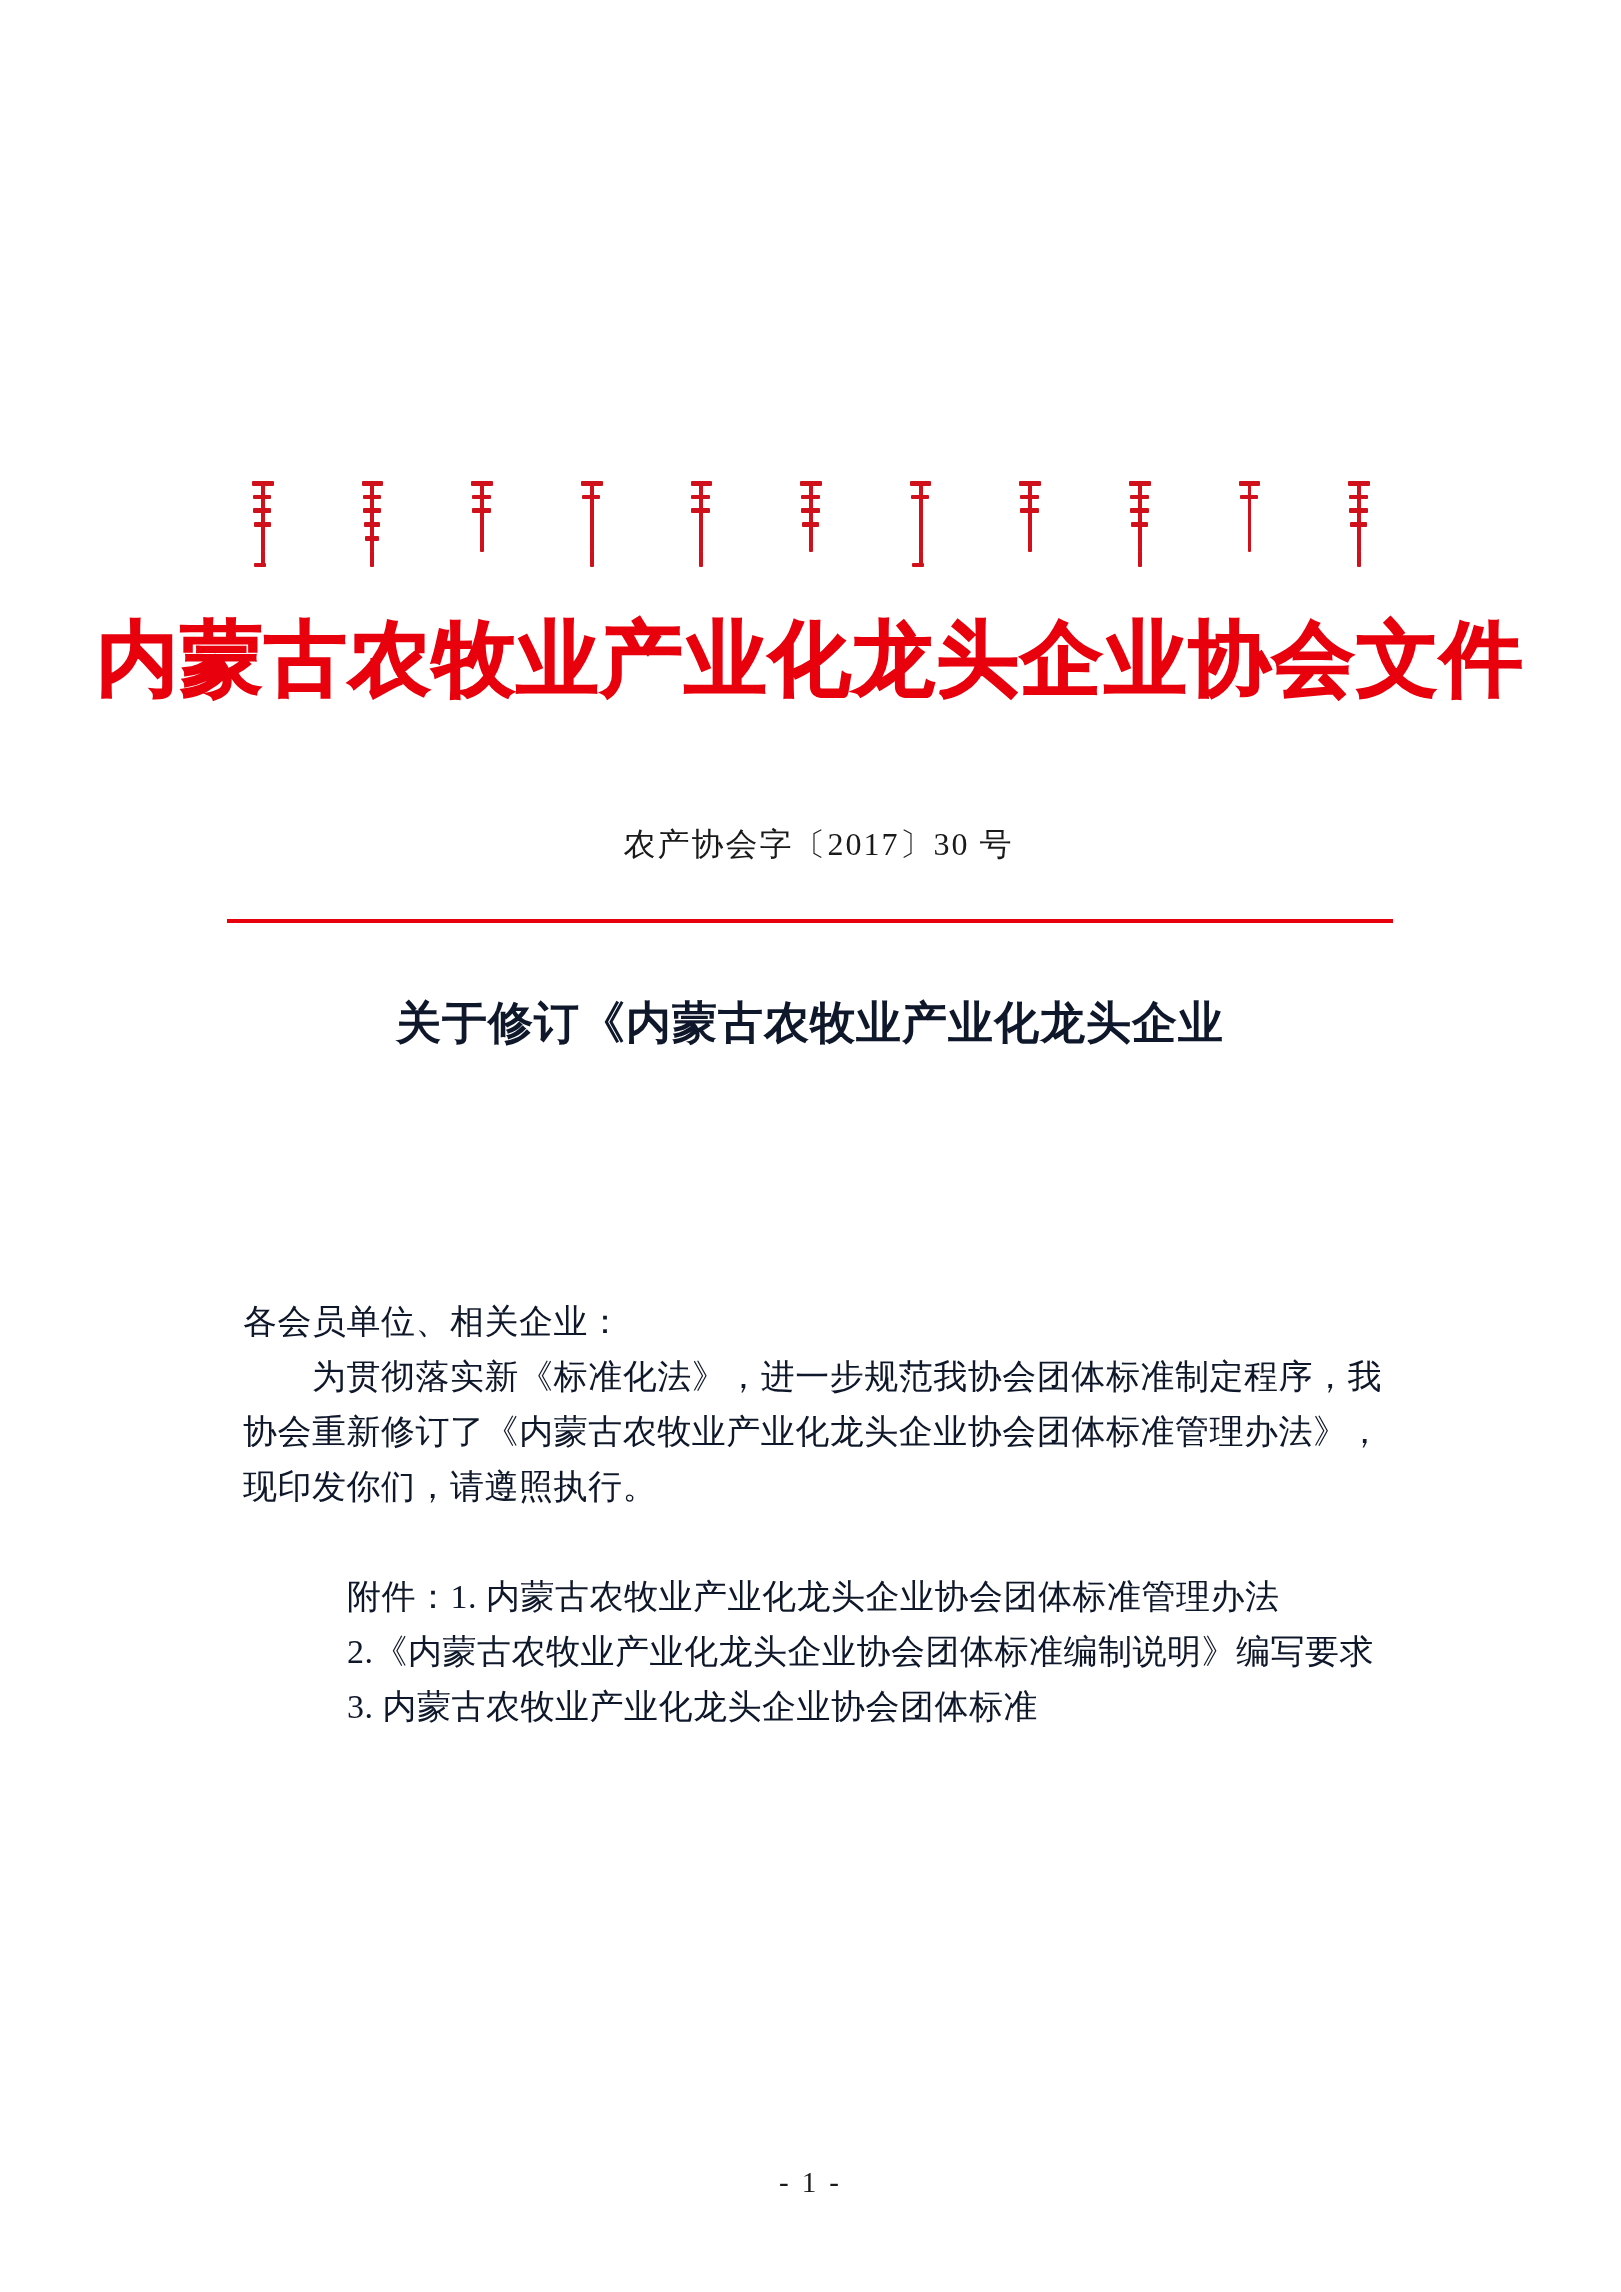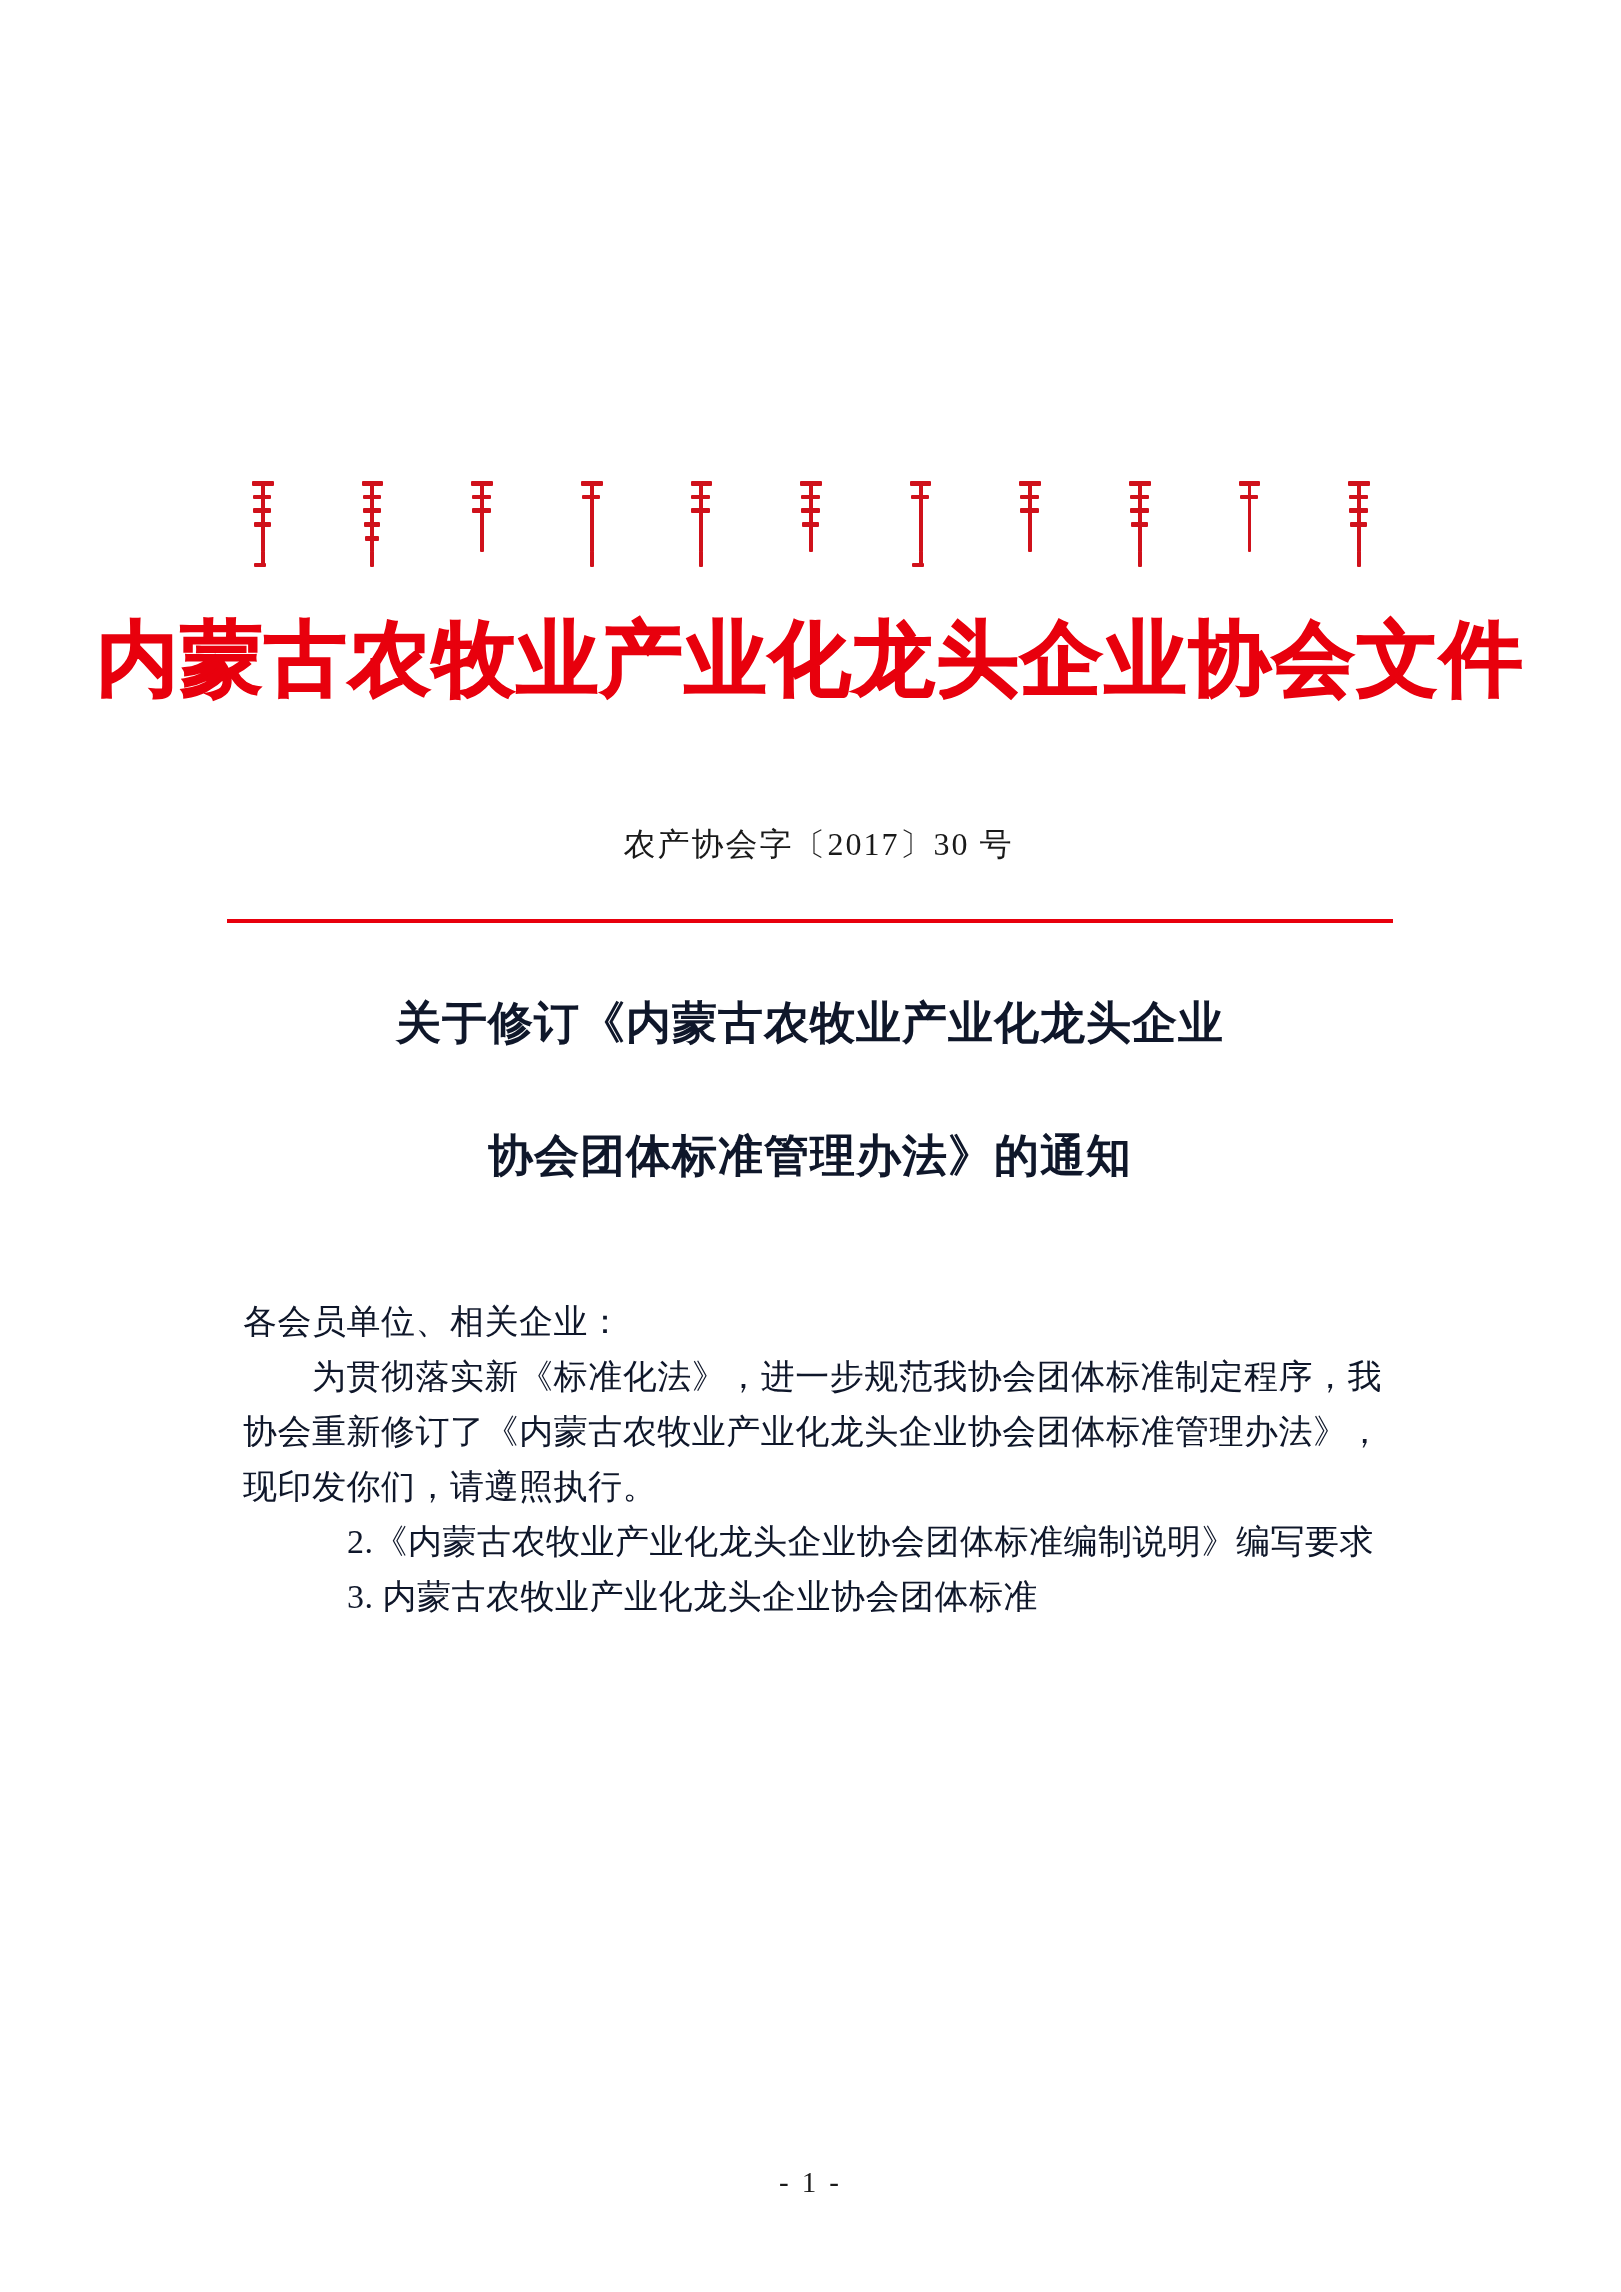--- a/index.html
+++ b/index.html
@@ -235,26 +235,26 @@
   </div>
 
   <div class="masthead">内蒙古农牧业产业化龙头企业协会文件</div>
 
   <div class="doc-number">农产协会字〔2017〕30 号</div>
 
   <div class="red-rule"></div>
 
   <div class="doc-title">
     <span class="line">关于修订《内蒙古农牧业产业化龙头企业</span>
-    <span class="line">协会团体标准管理办法》的通知</span>
   </div>
 
   <div class="body-block">
     <p class="p">各会员单位、相关企业：</p>
     <p class="p indent-1">为贯彻落实新《标准化法》，进一步规范我协会团体标准制定程序，我协会重新修订了《内蒙古农牧业产业化龙头企业协会团体标准管理办法》，现印发你们，请遵照执行。</p>
+    <p class="p indent-2 gap">附件：1. 内蒙古农牧业产业化龙头企业协会团体标准管理办法</p>
     <p class="p indent-2">2.《内蒙古农牧业产业化龙头企业协会团体标准编制说明》编写要求</p>
     <p class="p indent-2">3. 内蒙古农牧业产业化龙头企业协会团体标准</p>
   </div>
 
   <div class="page-number">- 1 -</div>
 
 </div>
 
 
 </body></html>

